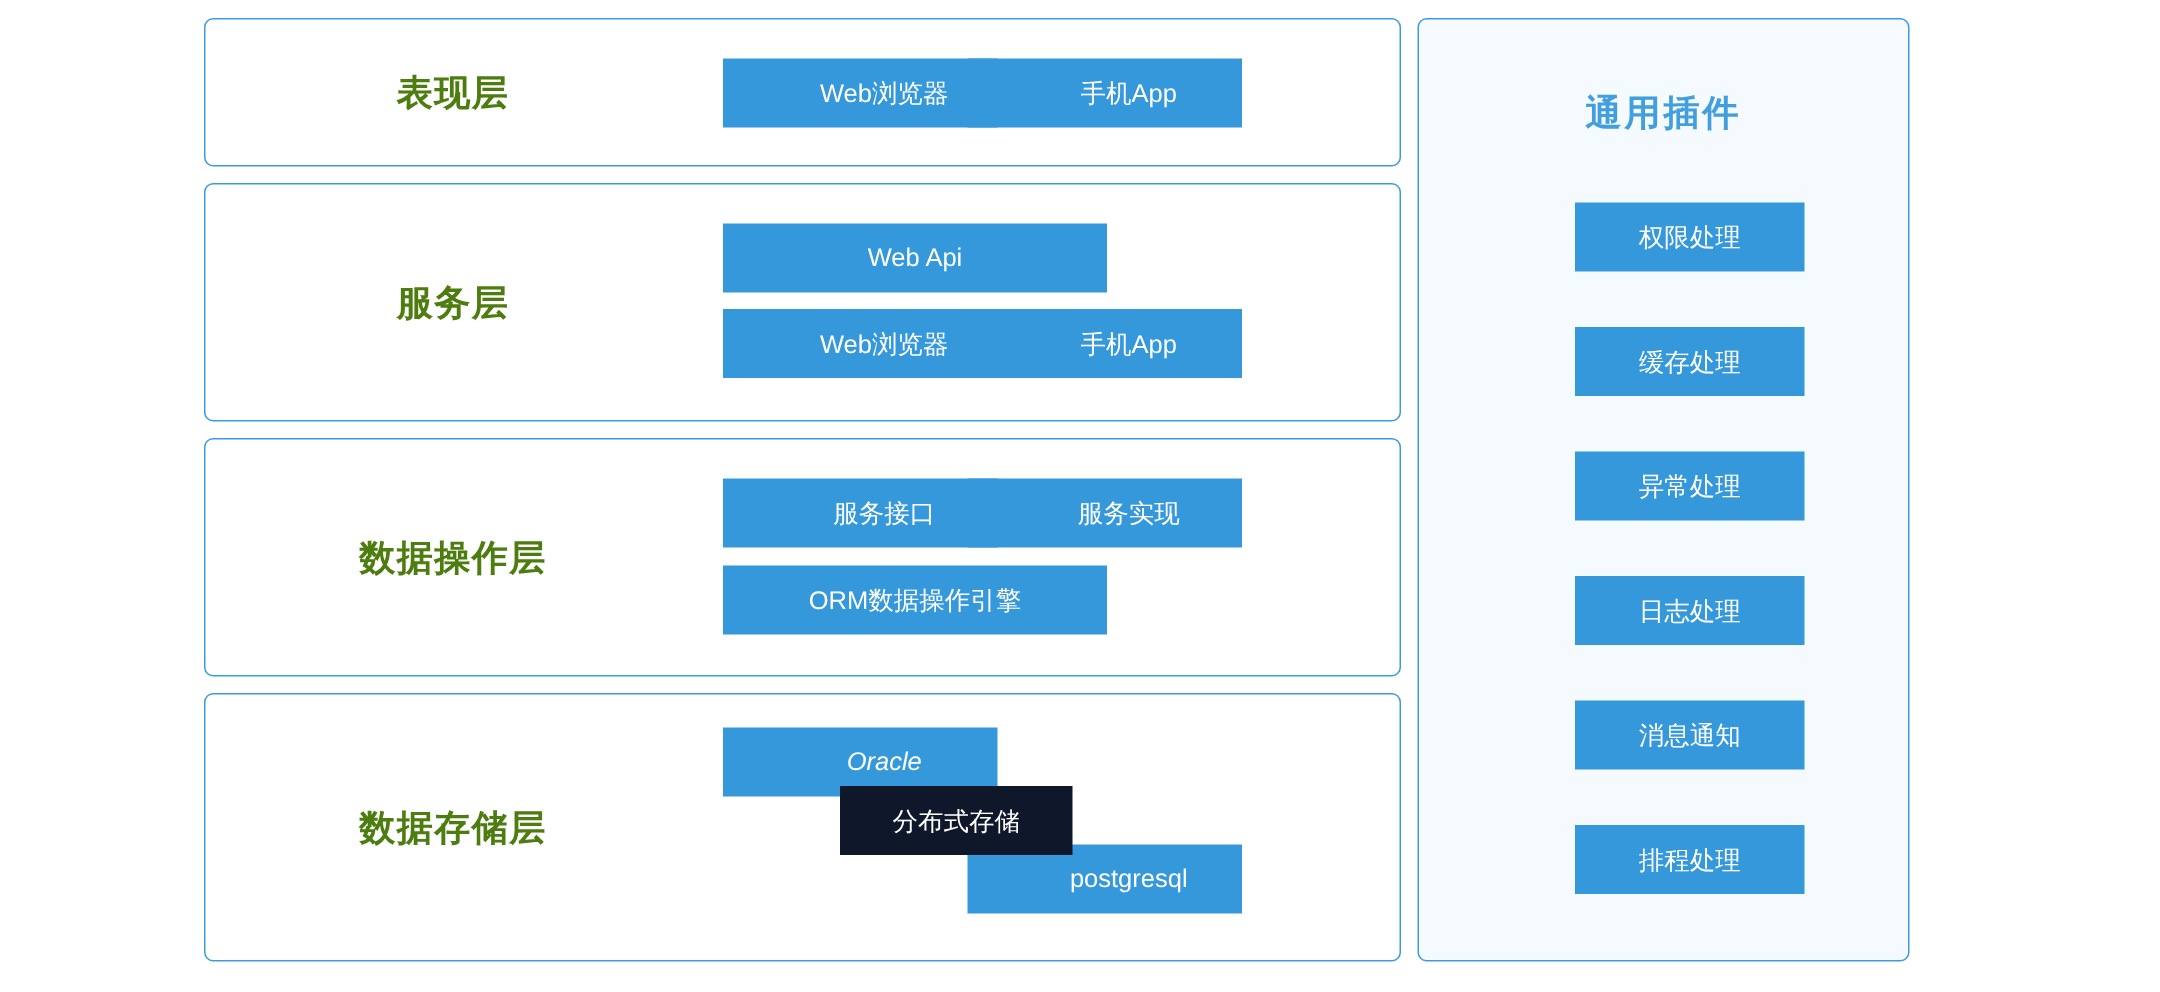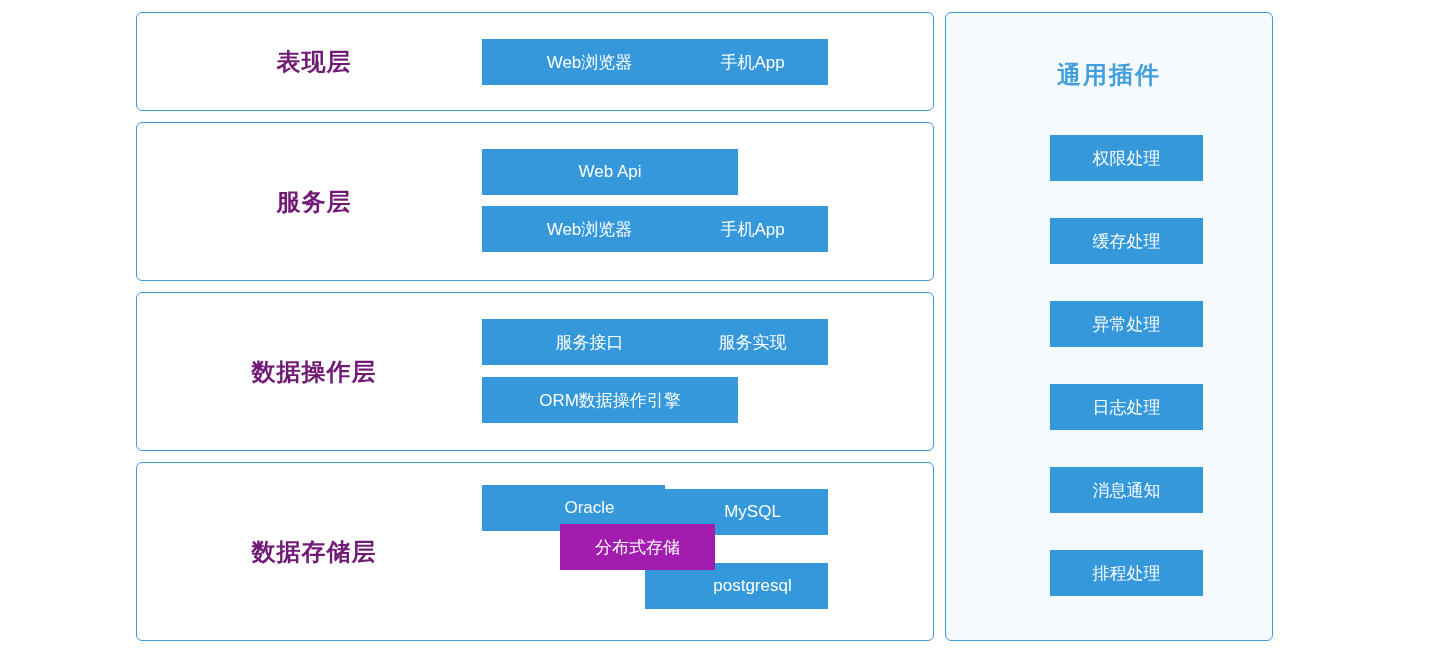--- a/index.html
+++ b/index.html
@@ -17,45 +17,45 @@
   }
   .box {
     position: absolute;
     box-sizing: border-box;
     background: #ffffff;
     border: 1.5px solid #3e9bdb;
     border-radius: 6px;
   }
   .layer-title {
     position: absolute;
-    left: 12px;
+    left: 0;
     top: 0;
     bottom: 0;
     width: 330px;
     display: flex;
     align-items: center;
     justify-content: center;
-    color: #701a75;
+    color: #4d7c0f;
     font-size: 24px;
     font-weight: bold;
     letter-spacing: 1px;
   }
   .blk {
     position: absolute;
     box-sizing: border-box;
     background: #3498db;
     color: #ffffff;
     font-size: 17px;
     display: flex;
     align-items: center;
     justify-content: center;
     white-space: nowrap;
   }
   .blk.orange {
-    background: #a21caf;
+    background: #0f172a;
     z-index: 2;
   }
   .panel {
     position: absolute;
     box-sizing: border-box;
     background: #f4fafd;
     border: 1.5px solid #3e9bdb;
     border-radius: 6px;
   }
   .panel-title {
@@ -85,21 +85,21 @@
   .l1-b1 { left:508px; top:26px; }
   
   .l2-b0 { left:345px; top:26px; }
   .l2-b1 { left:345px; top:83px; }
   .l2-b2 { left:508px; top:83px; }
   
   .l3-b0 { left:345px; top:26px; }
   .l3-b1 { left:508px; top:26px; }
   .l3-b2 { left:345px; top:84px; }
   
-  .l4-b0 { left:345px; top:22px;  }
+  .l4-b0 { left:345px; top:22px;font-style:italic;  }
   .l4-b1 { left:508px; top:26px;  }
   .l4-b2 { left:345px; top:100px; }
   .l4-b3 { left:508px; top:100px; }
   .l4-ov { left:423px; top:61px; width:155px; height:46px; }
 
   
   .pg { left:104px; width:153px; height:46px; }
   .pg-0 { top:122px; }
   .pg-1 { top:205px; }
   .pg-2 { top:288px; }
@@ -128,21 +128,20 @@
   <div class="box" id="layer-data-op">
     <div class="layer-title">数据操作层</div>
     <div class="blk w-std l3-b0">服务接口</div>
     <div class="blk w-std l3-b1">服务实现</div>
     <div class="blk w-wide l3-b2">ORM数据操作引擎</div>
   </div>
 
   <div class="box" id="layer-data-store">
     <div class="layer-title">数据存储层</div>
     <div class="blk w-std l4-b0">Oracle</div>
-    <div class="blk w-std l4-b1">MySQL</div>
     <div class="blk w-std l4-b3">postgresql</div>
     <div class="blk orange l4-ov">分布式存储</div>
   </div>
 
   <div class="panel" id="plugins-panel">
     <div class="panel-title">通用插件</div>
     <div class="blk pg pg-0">权限处理</div>
     <div class="blk pg pg-1">缓存处理</div>
     <div class="blk pg pg-2">异常处理</div>
     <div class="blk pg pg-3">日志处理</div>

